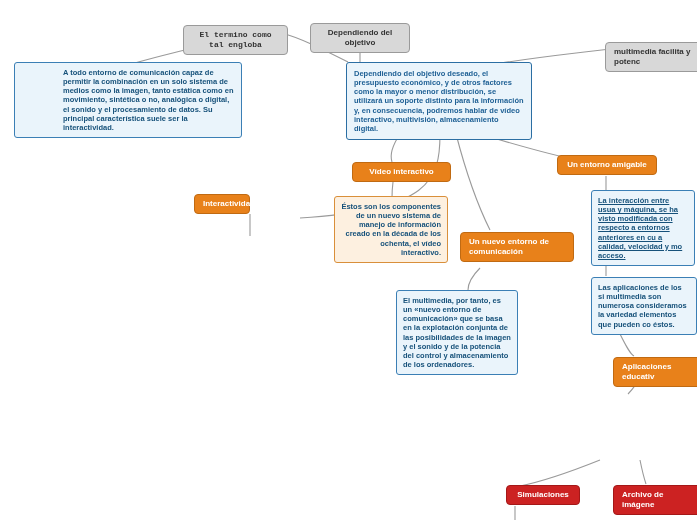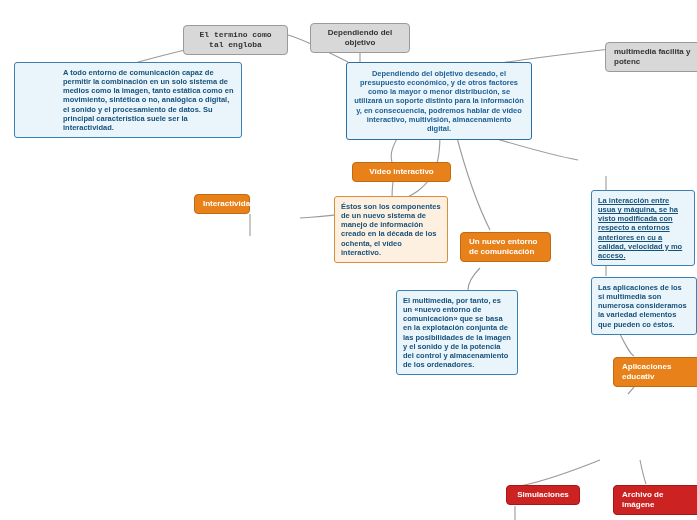--- a/index.html
+++ b/index.html
@@ -75,32 +75,32 @@
     border-radius: 3px;
     padding: 5px 6px;
   }
   
   .box-orange {
     background: #fdf0e0;
     border: 1px solid #d98f3a;
     color: #16517a;
     font-size: 7.5px;
     font-weight: bold;
-    text-align: left;
+    text-align: right;
     border-radius: 3px;
     padding: 5px 6px;
   }
   
   .box-center {
     background: #eaf4fb;
     border: 1px solid #2b6ea3;
     color: #1d5f94;
     font-size: 7.5px;
     font-weight: bold;
-    text-align: center;
+    text-align: left;
     border-radius: 3px;
     padding: 6px 7px;
   }
 </style>
 </head>
 <body>
 
 <div id="canvas">
 
   <svg class="connectors" xmlns="http://www.w3.org/2000/svg">
@@ -158,22 +158,25 @@
   </div>
 
   <div class="node pill-orange" style="left:352px; top:162px; width:99px;">
     <span>Vídeo interactivo</span>
   </div>
 
   <div class="node pill-orange" style="left:194px; top:194px; width:56px;">
     <span>Interactividad</span>
   </div>
 
-
-  <div class="node pill-orange" style="left:460px; top:232px; width:91px; text-align:left;">
+  <div class="node pill-orange" style="left:557px; top:155px; width:100px;">
+    <span>Un entorno amigable</span>
+  </div>
+
+  <div class="node pill-orange" style="left:460px; top:232px; width:114px; text-align:left;">
     <span>Un nuevo entorno de comunicación</span>
   </div>
 
   <div class="node pill-orange" style="left:613px; top:357px; width:95px; text-align:left;">
     <span>Aplicaciones educativ</span>
   </div>
 
   <div class="node pill-red" style="left:506px; top:485px; width:74px;">
     <span>Simulaciones</span>
   </div>

